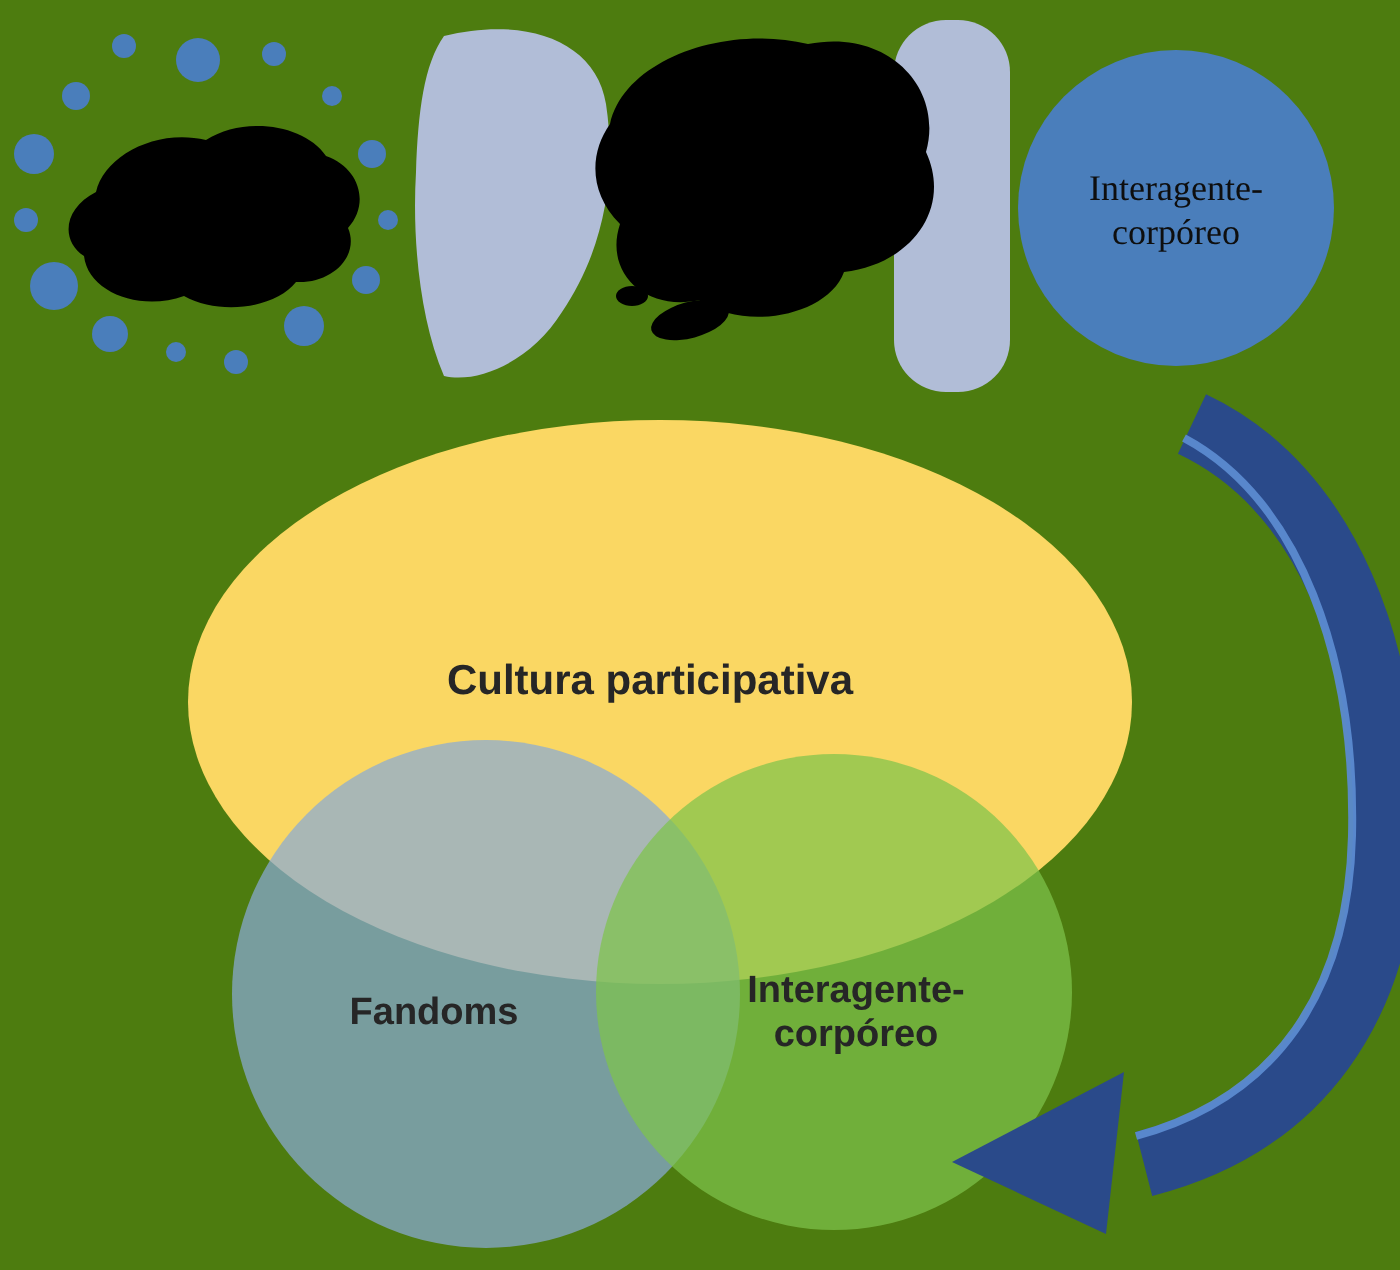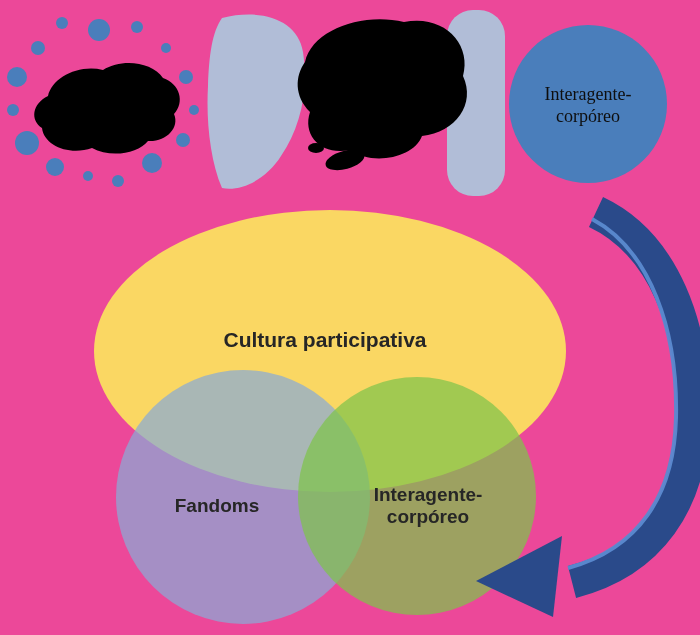--- a/index.html
+++ b/index.html
@@ -5,21 +5,21 @@
   html, body {
     margin: 0;
     padding: 0;
     background: #ffffff;
     font-family: "Liberation Sans", sans-serif;
   }
   #stage {
     position: relative;
     width: 700px;
     height: 635px;
-    background: #ec4899;
+    background: #4d7c0f;
     overflow: hidden;
   }
   svg { display: block; }
   .serif-label {
     font-family: "Liberation Serif", serif;
     font-size: 18px;
     fill: #0e0e0e;
     text-anchor: middle;
   }
   .venn-label {

